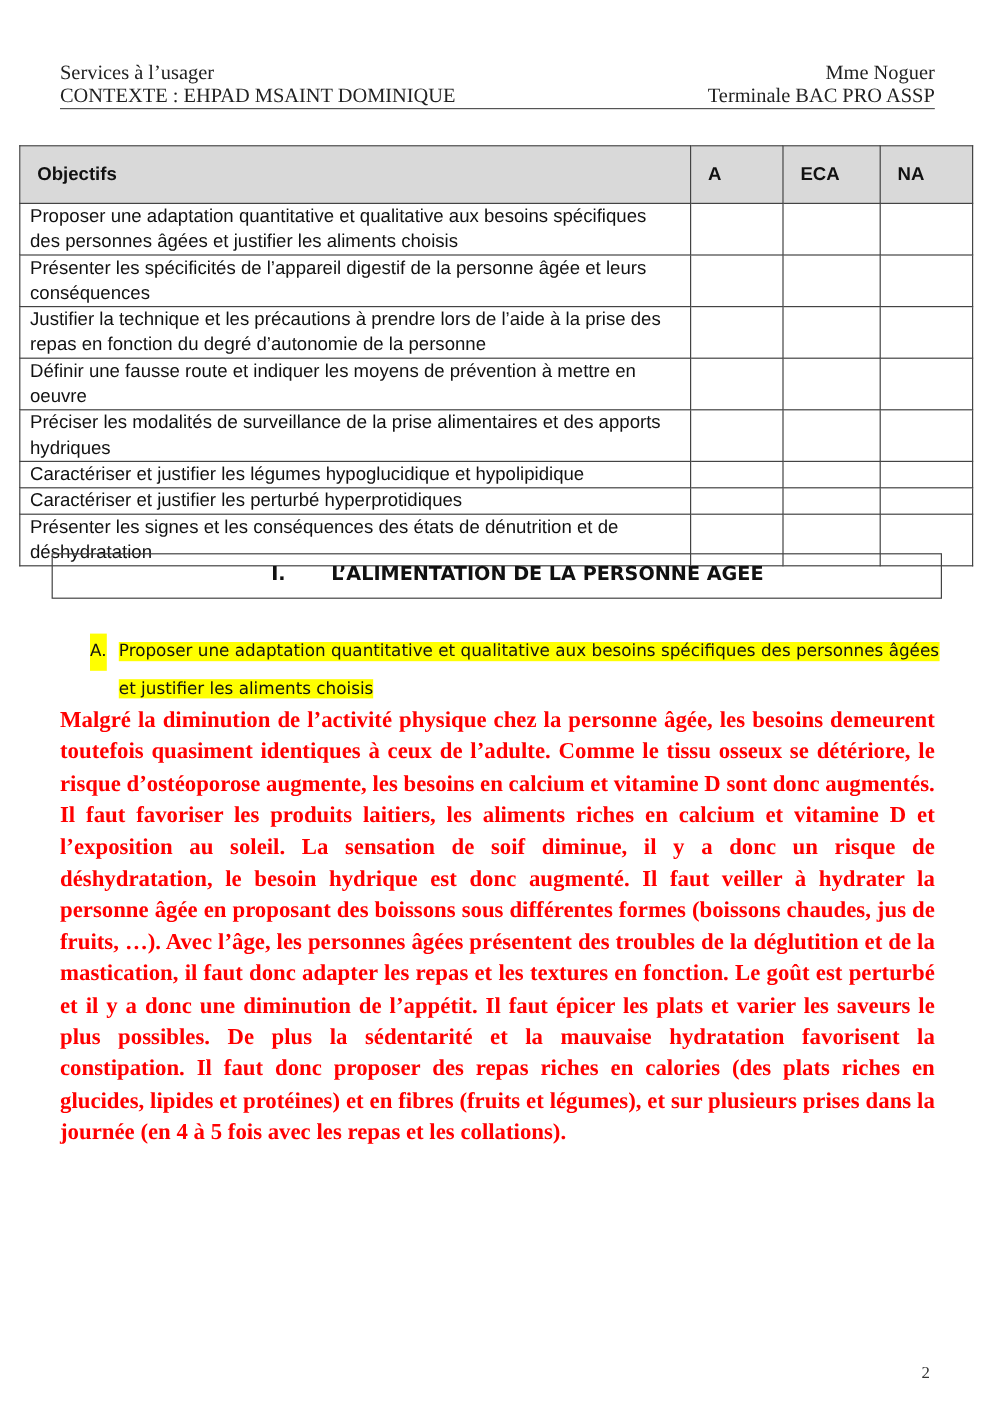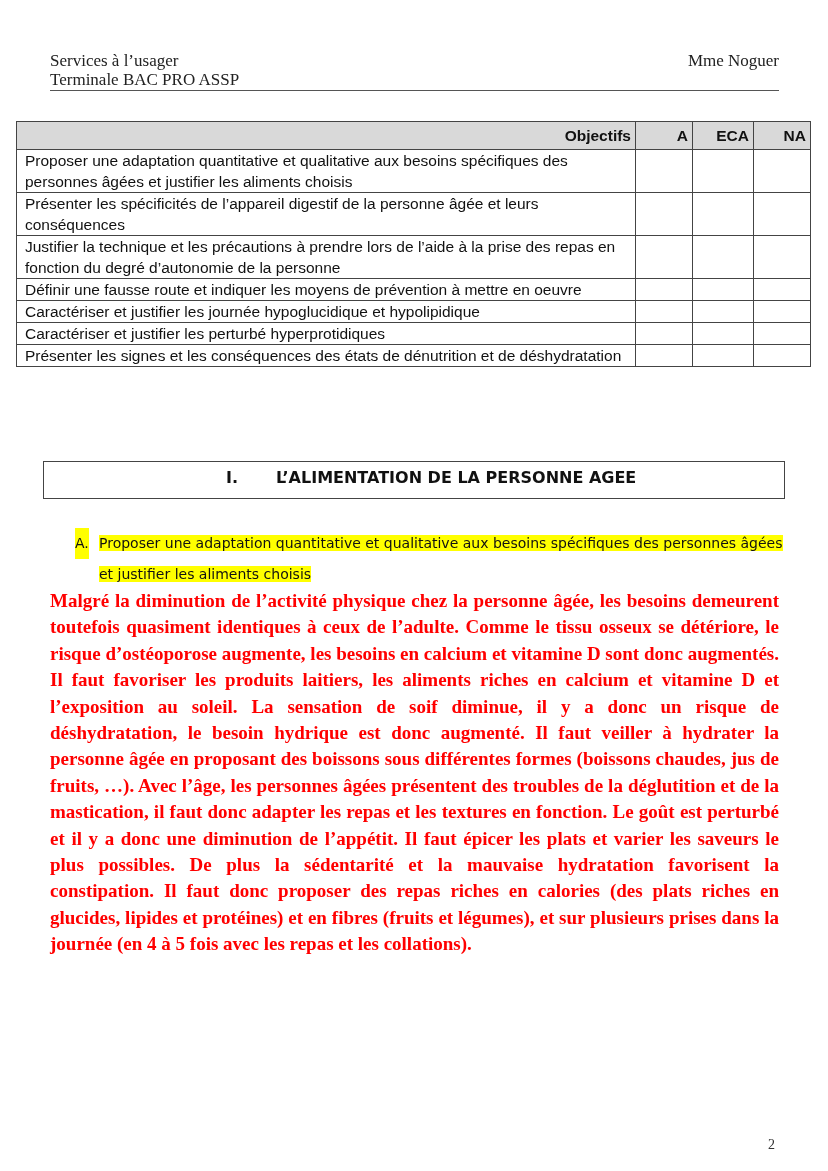--- a/index.html
+++ b/index.html
@@ -2,21 +2,21 @@
 <html><head>
   <meta charset="utf-8">
   <style>
     html, body { margin: 0; padding: 0; background: #ffffff; }
     body { width: 828px; height: 1171px; position: relative; overflow: hidden; }
     .header { position: absolute; left: 50px; top: 51px; width: 729px; font-family: "Liberation Serif", serif; font-size: 17px; color: #222; }
     .header .row { display: flex; justify-content: space-between; line-height: 19px; }
     .header .rule { border-bottom: 1.5px solid #555; margin-top: 1px; }
     table.obj { position: absolute; left: 16px; top: 121px; width: 795px; border-collapse: collapse; font-family: "Liberation Sans", sans-serif; font-size: 15.5px; color: #111; }
     table.obj th, table.obj td { border: 1.2px solid #444; padding: 0 8px; line-height: 21px; vertical-align: top; }
-    table.obj th { background: #d9d9d9; font-weight: bold; text-align: right; line-height: 19px; padding: 4px; }
+    table.obj th { background: #d9d9d9; font-weight: bold; text-align: left; line-height: 19px; padding: 14px; }
     table.obj td.cb { width: 48px; padding: 0; }
     table.obj td.cb.eca { width: 52px; }
     table.obj td.cb.na { width: 48px; }
     .section-box { position: absolute; left: 43px; top: 461px; width: 742px; height: 38px; border: 1.3px solid #444; box-sizing: border-box; font-family: "DejaVu Sans", sans-serif; font-weight: bold; font-size: 16px; color: #111; }
     .section-box .num { position: absolute; left: 182px; top: 6px; }
     .section-box .title { position: absolute; left: 232px; top: 6px; }
     .subsection { position: absolute; left: 75px; top: 528px; width: 710px; font-family: "DejaVu Sans", sans-serif; font-size: 14px; color: #111; line-height: 31px; }
     .subsection .letter { position: absolute; left: 0; top: 0; background: #ffff00; }
     .subsection .text { display: block; margin-left: 24px; }
     .subsection .text span { background: #ffff00; }
@@ -25,20 +25,21 @@
   </style>
 </head>
 <body>
 
 <div class="header">
   <div class="row">
     <span>Services à l’usager</span>
     <span>Mme Noguer</span>
   </div>
   <div class="row">
+    <span>CONTEXTE : EHPAD MSAINT DOMINIQUE</span>
     <span>Terminale  BAC PRO ASSP</span>
   </div>
   <div class="rule"></div>
 </div>
 
 <table class="obj">
   <thead>
     <tr>
       <th>Objectifs</th>
       <th style="width:48px">A</th>
@@ -65,21 +66,27 @@
       <td class="cb eca"></td>
       <td class="cb na"></td>
     </tr>
     <tr>
       <td>Définir une fausse route et indiquer les moyens de prévention à mettre en oeuvre</td>
       <td class="cb"></td>
       <td class="cb eca"></td>
       <td class="cb na"></td>
     </tr>
     <tr>
-      <td>Caractériser et justifier les journée hypoglucidique et hypolipidique</td>
+      <td>Préciser les modalités de surveillance de la prise alimentaires et des apports hydriques</td>
+      <td class="cb"></td>
+      <td class="cb eca"></td>
+      <td class="cb na"></td>
+    </tr>
+    <tr>
+      <td>Caractériser et justifier les légumes hypoglucidique et hypolipidique</td>
       <td class="cb"></td>
       <td class="cb eca"></td>
       <td class="cb na"></td>
     </tr>
     <tr>
       <td>Caractériser et justifier les perturbé hyperprotidiques</td>
       <td class="cb"></td>
       <td class="cb eca"></td>
       <td class="cb na"></td>
     </tr>

